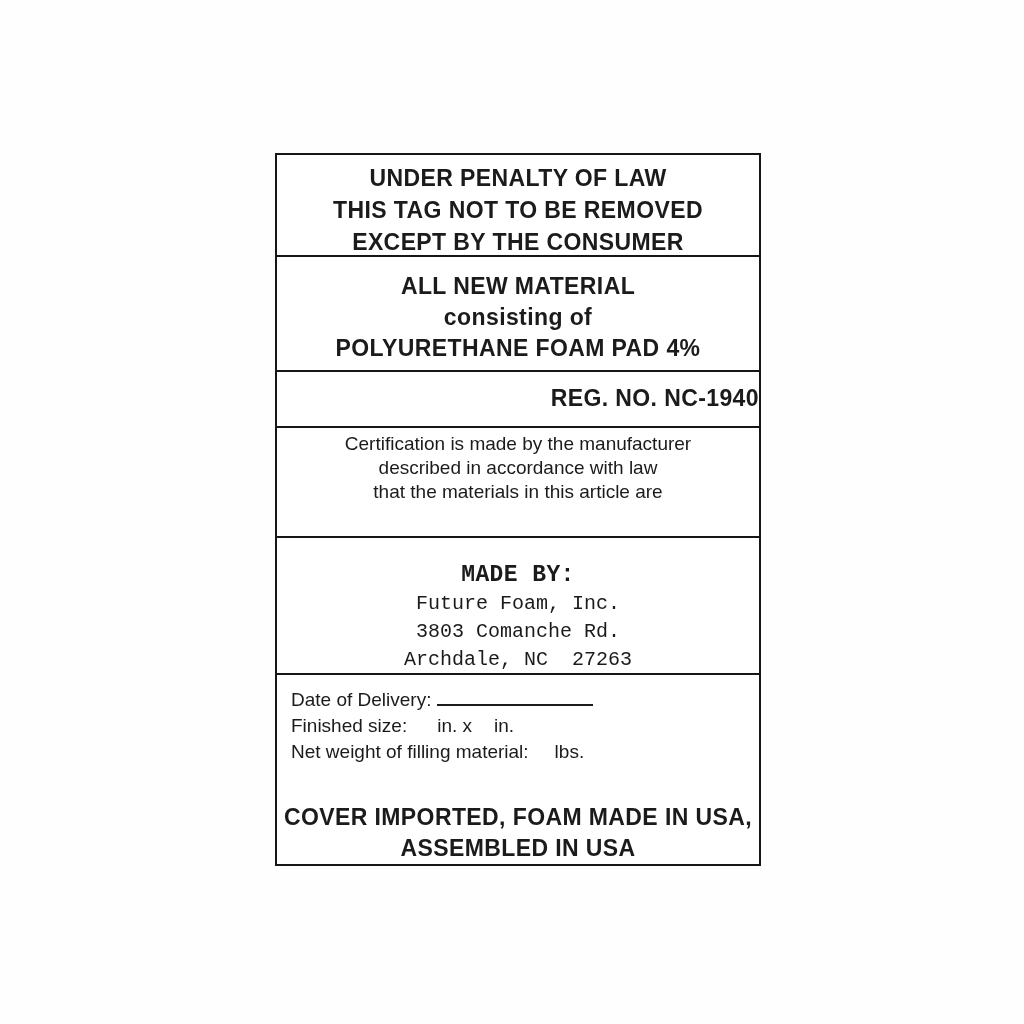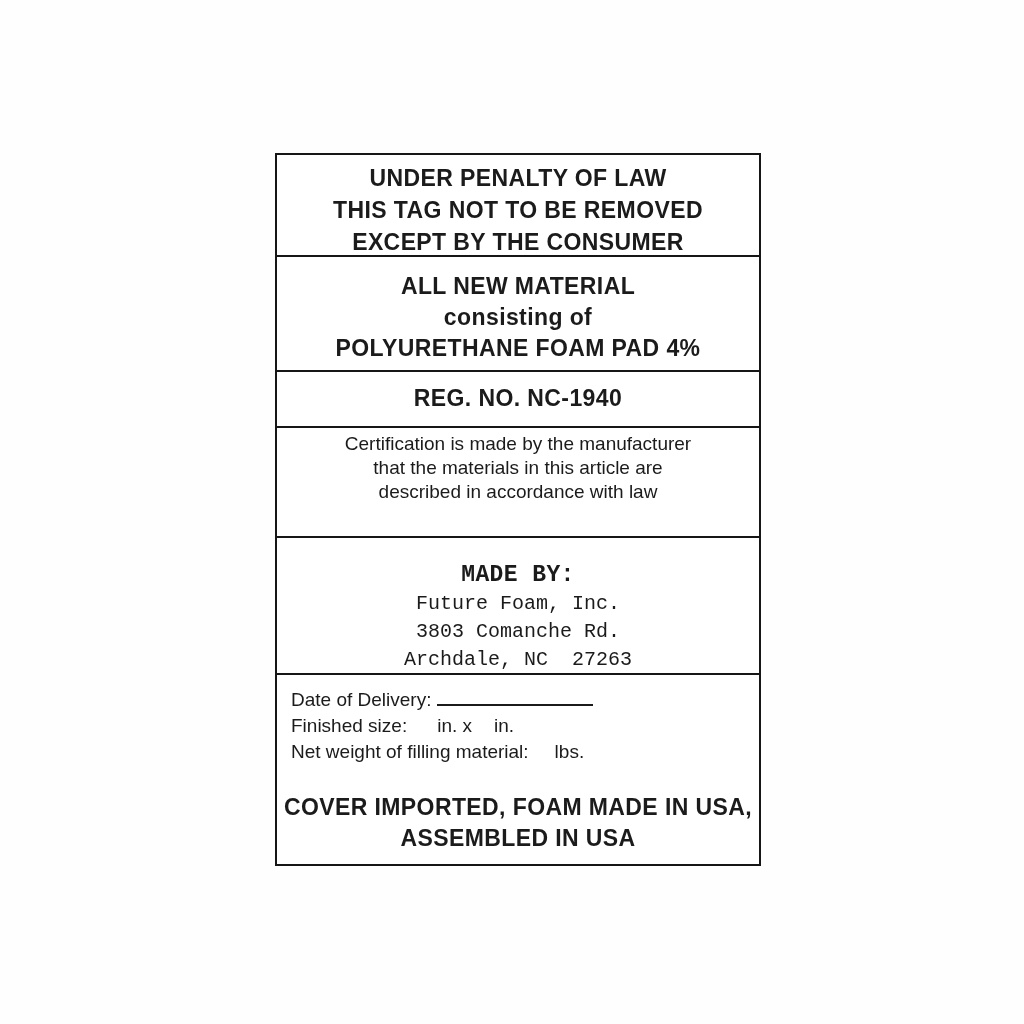--- a/index.html
+++ b/index.html
@@ -57,21 +57,21 @@
     font-weight: 700;
     font-size: 23px;
     line-height: 31px;
     letter-spacing: 0.4px;
   }
 
   .row-reg {
     height: 57px;
     display: flex;
     align-items: center;
-    justify-content: center;
+    justify-content: flex-end;
   }
   .row-reg .line {
     font-weight: 700;
     font-size: 23px;
     letter-spacing: 0.4px;
   }
 
   .row-cert {
     height: 112px;
     padding-top: 4px;
@@ -123,21 +123,20 @@
     border-bottom: 2px solid #1b1b1b;
     margin-left: 6px;
     vertical-align: baseline;
   }
   .gap-lg { margin-left: 30px; }
   .gap-md { margin-left: 22px; }
   .gap-wt { margin-left: 26px; }
 
   .origin-group {
     text-align: center;
-    padding-bottom: 10px;
   }
   .origin-group .line {
     font-weight: 700;
     font-size: 23px;
     line-height: 31px;
     letter-spacing: 0.4px;
   }
 </style>
 </head>
 <body>
@@ -156,22 +155,22 @@
       <div class="line">consisting of</div>
       <div class="line">POLYURETHANE FOAM PAD 4%</div>
     </div>
 
     <div class="row row-reg">
       <div class="line">REG. NO. NC-1940</div>
     </div>
 
     <div class="row row-cert">
       <div class="line">Certification is made by the manufacturer</div>
+      <div class="line">described in accordance with law</div>
       <div class="line">that the materials in this article are</div>
-      <div class="line">described in accordance with law</div>
     </div>
 
     <div class="row row-madeby">
       <div class="heading">MADE BY:</div>
       <div class="line">Future Foam, Inc.</div>
       <div class="line">3803 Comanche Rd.</div>
       <div class="line">Archdale, NC  27263</div>
     </div>
 
     <div class="row row-details">

